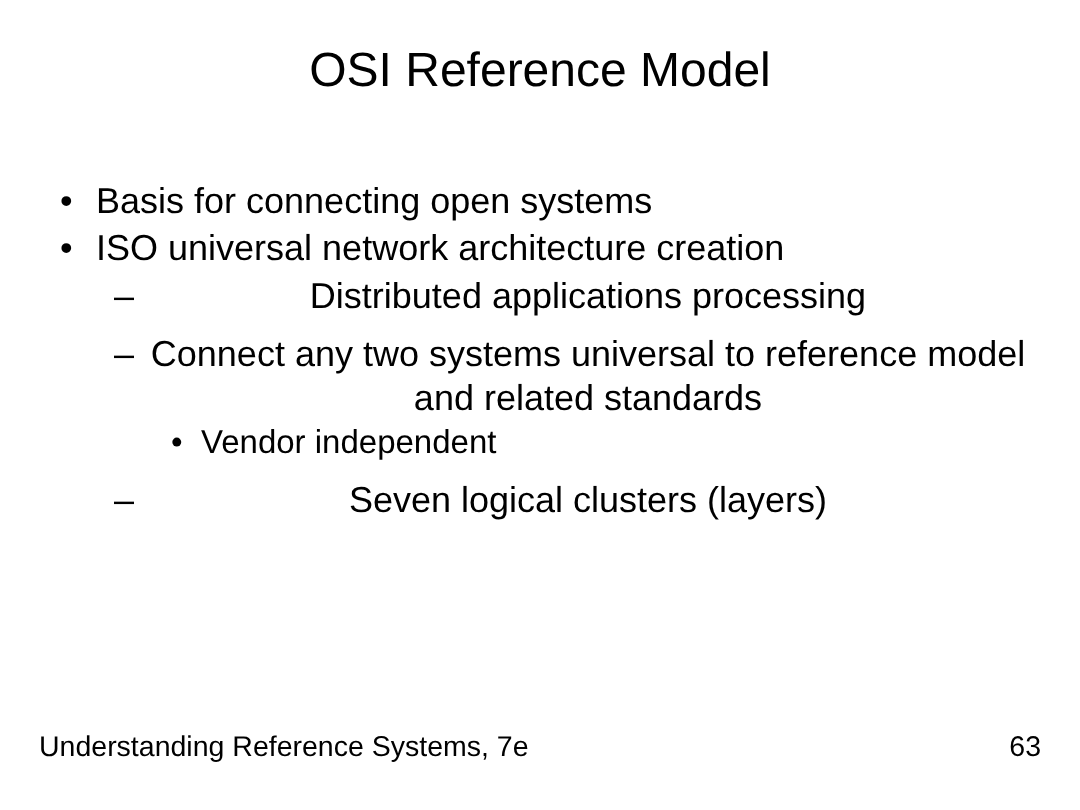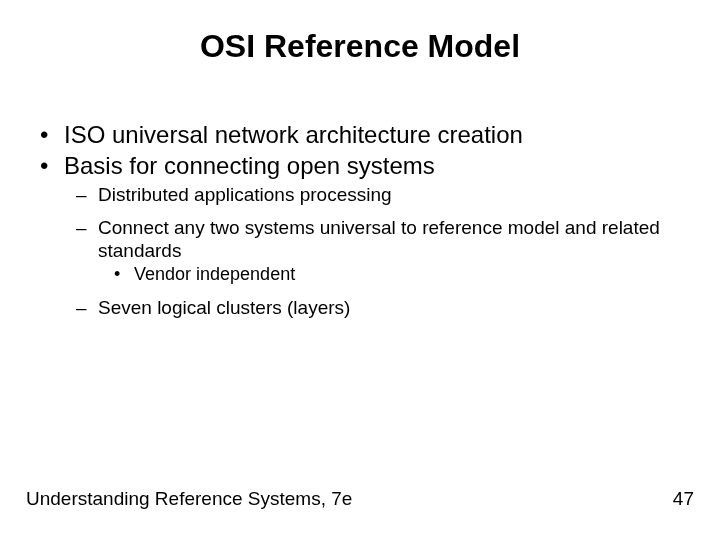--- a/index.html
+++ b/index.html
@@ -18,21 +18,21 @@
     height: 540px;
     box-sizing: border-box;
   }
   .title {
     position: absolute;
     top: 28px;
     left: 0;
     right: 0;
     text-align: center;
     font-size: 32px;
-    font-weight: 700;
+    font-weight: 400;
   }
   .body {
     position: absolute;
     top: 118px;
     left: 34px;
     right: 34px;
     font-size: 24px;
     line-height: 1.22;
   }
   ul {
@@ -54,34 +54,35 @@
   }
   .l1::before {
     content: "•";
     position: absolute;
     left: 6px;
     top: 0;
   }
   
   .l2 {
     padding-left: 64px;
-    font-size: 19px;
+    font-size: 24px;
     margin-top: 2px;
     margin-bottom: 2px;
+    text-align: center;
   }
   .l2::before {
     content: "–";
     position: absolute;
     left: 42px;
     top: 0;
   }
   
   .l3 {
     padding-left: 100px;
-    font-size: 18px;
+    font-size: 22px;
     margin-top: 2px;
     margin-bottom: 2px;
   }
   .l3::before {
     content: "•";
     position: absolute;
     left: 80px;
     top: 0;
   }
   .gap {
@@ -102,27 +103,27 @@
 </style>
 </head>
 <body>
 
 <div class="slide">
 
   <div class="title">OSI Reference Model</div>
 
   <div class="body">
     <ul>
+      <li class="l1">Basis for connecting open systems</li>
       <li class="l1">ISO universal network architecture creation</li>
-      <li class="l1">Basis for connecting open systems</li>
       <li class="l2">Distributed applications processing</li>
       <div class="gap"></div>
       <li class="l2">Connect any two systems universal to reference model and related standards</li>
       <li class="l3">Vendor independent</li>
       <div class="gap"></div>
       <li class="l2">Seven logical clusters (layers)</li>
     </ul>
   </div>
 
   <div class="footer-left">Understanding Reference Systems, 7e</div>
-  <div class="footer-right">47</div>
+  <div class="footer-right">63</div>
 
 </div>
 
 </body></html>

